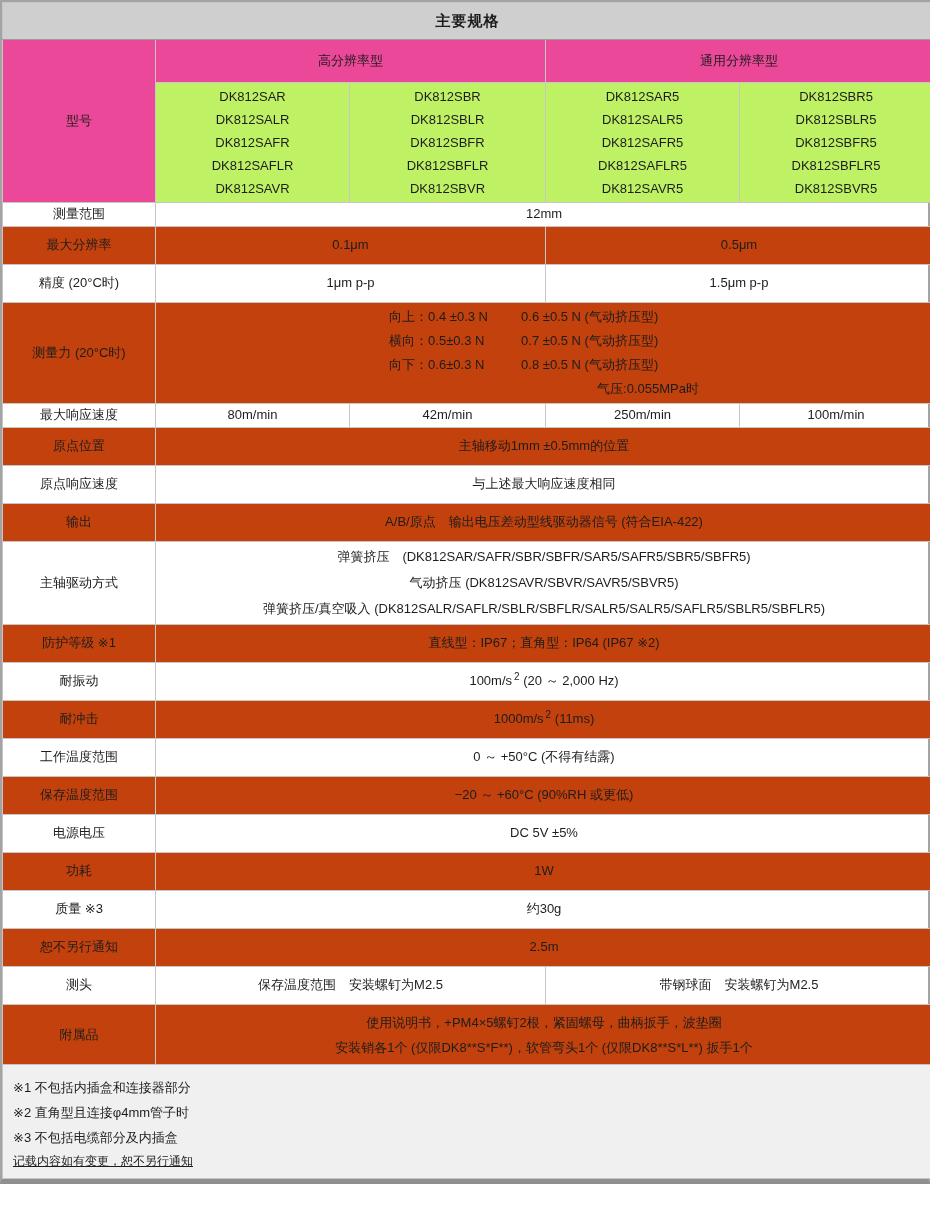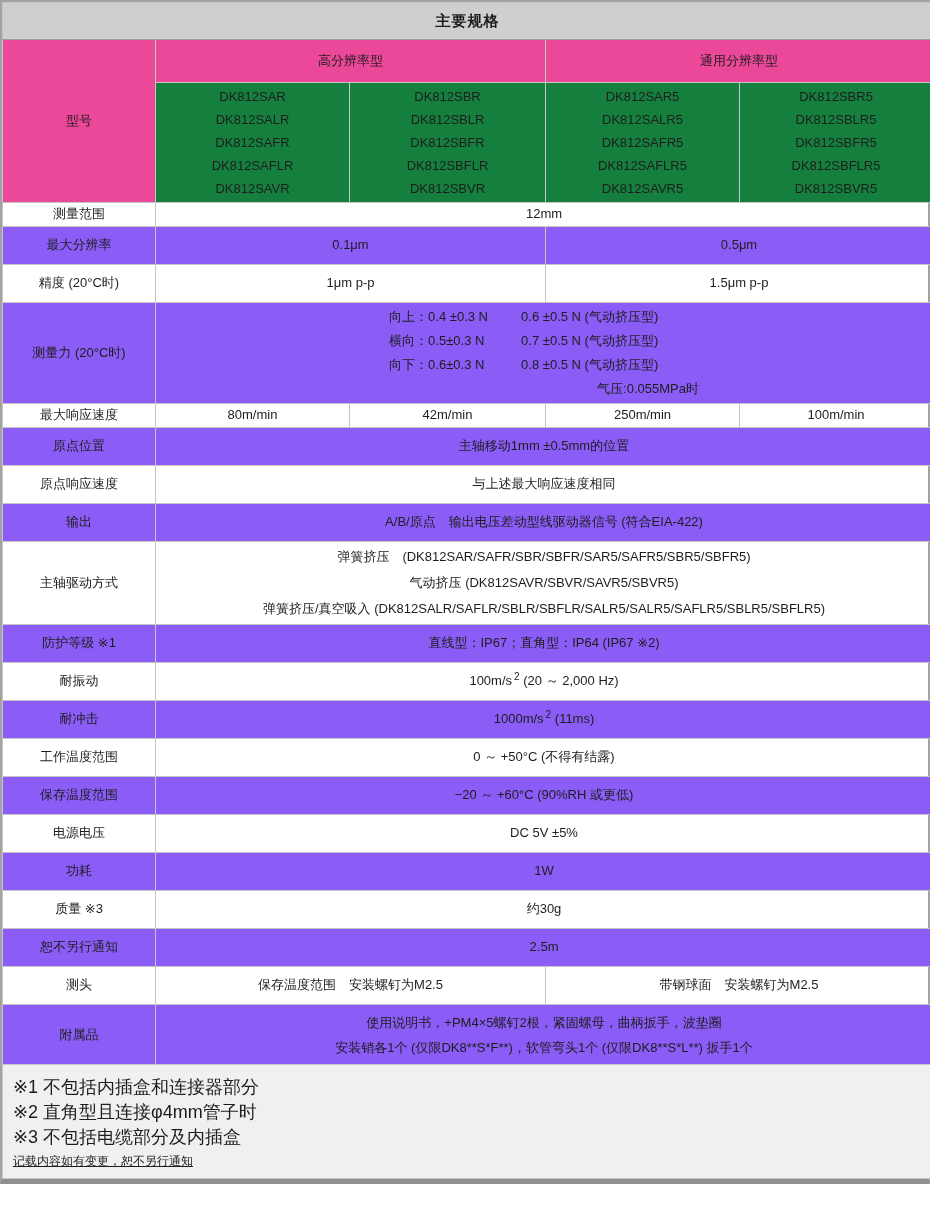--- a/index.html
+++ b/index.html
@@ -35,43 +35,43 @@
     background:#cfcfcf;
     font-weight:bold;
     font-size:15px;
     height:37px;
     border-bottom:1px solid #9c9c9c;
     letter-spacing:1px;
   }
   tr.subhdr td{height:43px;background:#ec4899;}
   tr.models td{
     height:113px;
-    background:#15803d;
+    background:#bef264;
     line-height:23px;
     margin-left:38px;
   }
-  td.gray{background:#8b5cf6;}
+  td.gray{background:#c2410c;}
   tr.r40 td{height:38px;}
   tr.r42 td{height:24px;}
   tr.force-row td{height:93px;}
   tr.drive-row td{height:76px;line-height:26px;}
   tr.acc-row td{height:60px;line-height:25px;}
   .force-block{display:inline-block;text-align:left;line-height:24px;}
   .force-left{display:inline-block;width:132px;}
   .force-air{padding-left:208px;}
   sup.unit-sup{font-size:10px;vertical-align:super;margin-left:2px;line-height:0;}
   tr.footer-row td{
     background:#f0f0f0;
     height:95px;
     text-align:left;
     vertical-align:top;
     padding:10px 10px 6px 10px;
     border-top:1px solid #a8a8a8;
   }
-  .footnote-line{line-height:25px;font-size:18px;}
+  .footnote-line{line-height:25px;font-size:13px;}
   .disclaimer-line{line-height:22px;font-size:12px;text-decoration:underline;}
 </style>
 </head>
 <body>
 
 <div class="spec-wrap">
   <table class="spec">
     <colgroup>
       <col style="width:153px">
         <col style="width:194px">

